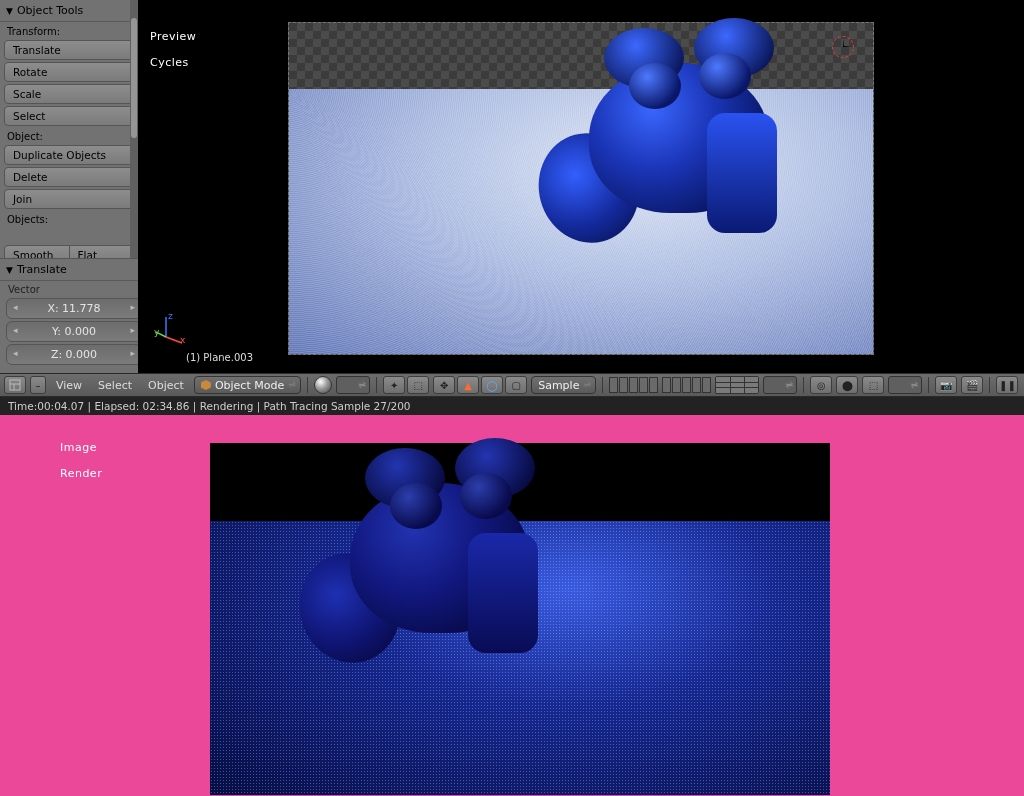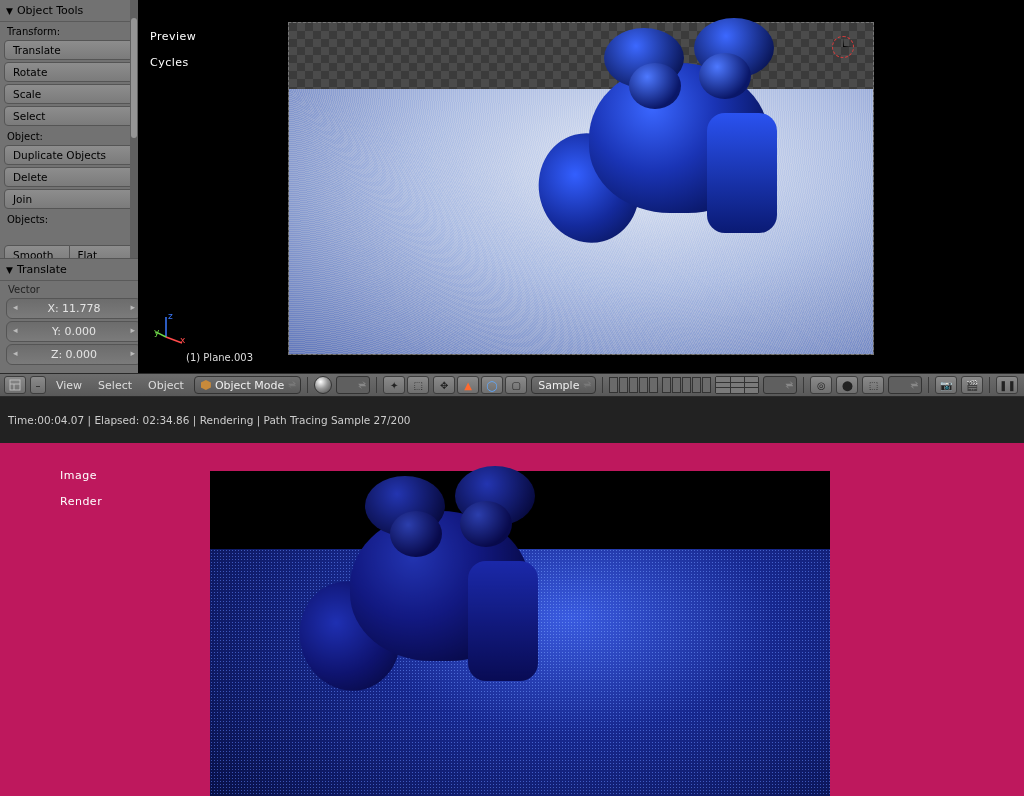--- a/index.html
+++ b/index.html
@@ -69,22 +69,22 @@
 .hdr .icon-strip{display:flex;gap:2px}
 .hdr .sphere{width:18px;height:18px;border-radius:50%;background:radial-gradient(circle at 35% 30%,#fff,#999 45%,#444 100%);border:1px solid #333}
 .hdr .grid9{width:44px;height:18px;display:grid;grid-template-columns:repeat(3,1fr);grid-template-rows:repeat(3,1fr);gap:1px;background:#333;border:1px solid #333;border-radius:2px}
 .hdr .grid9 div{background:#7a7a7a}
 .hdr .pill{width:34px;height:18px;background:#5f5f5f;border:1px solid #333;border-radius:3px;position:relative}
 .hdr .pill::after{content:"";position:absolute;right:3px;top:4px;width:8px;height:8px;background:#888;clip-path:polygon(0 35%,100% 35%,50% 0,100% 65%,0 65%,50% 100%)}
 .hdr .sep{width:1px;height:16px;background:#3a3a3a;margin:0 2px}
 
 
 .bottom{flex:1;display:flex;flex-direction:column;background:#393939}
-.status{background:#222;color:#ccc;font-size:10.5px;padding:17px 8px}
-.img-area{flex:1;position:relative;background:#be185d}
+.status{background:#222;color:#ccc;font-size:10.5px;padding:3px 8px}
+.img-area{flex:1;position:relative;background:#ec4899}
 .render-img{position:absolute;left:210px;top:28px;width:620px;height:352px;background:#000}
 .render-img .ground2{position:absolute;top:78px;left:0;right:0;bottom:0;background:radial-gradient(ellipse at 58% 25%,#3a5be0 0%,#17288f 40%,#060d3e 100%)}
 .render-img .ground2::after{content:"";position:absolute;inset:0;background:
  radial-gradient(circle,#5b7bff 0 .6px,transparent .6px) 0 0/3px 3px;
  opacity:.55;mix-blend-mode:screen}
 .render-img .suz2{position:absolute;left:100px;top:0;width:290px;height:230px;filter:brightness(.55) saturate(1.4) hue-rotate(6deg)}
 
 
 .mini-layers{display:flex;gap:1px}
 .mini-layers div{width:9px;height:16px;background:#6a6a6a;border:1px solid #333}

